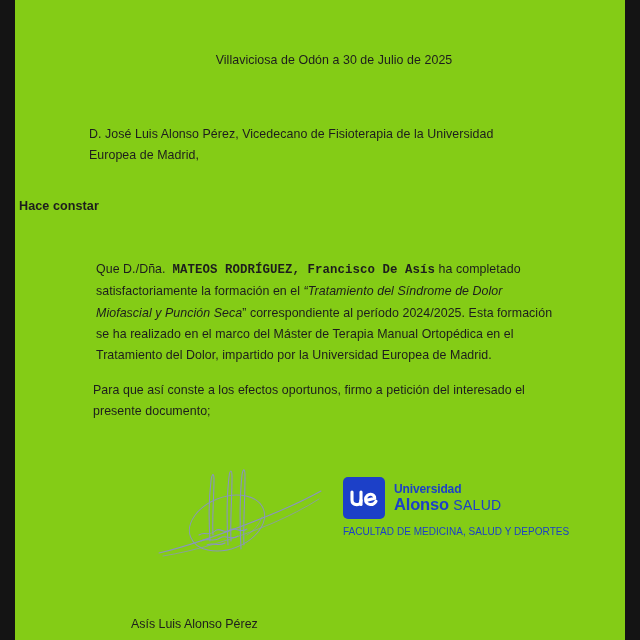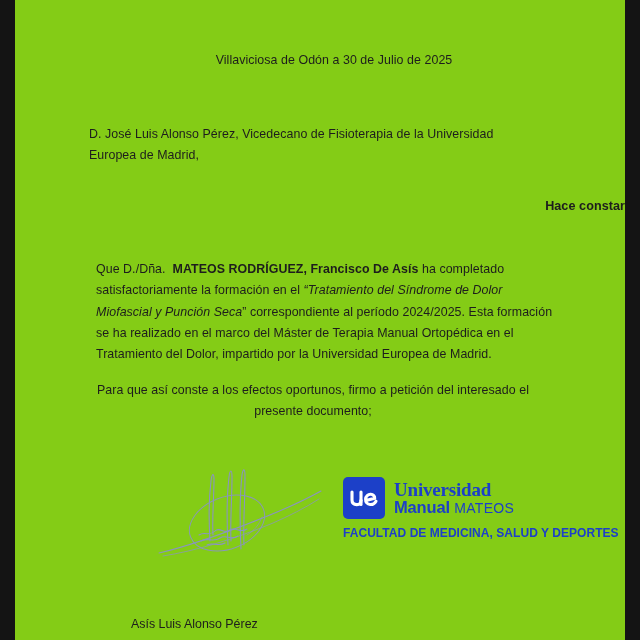--- a/index.html
+++ b/index.html
@@ -66,43 +66,42 @@
     top: 124px;
     width: 452px;
   }
 
   
   #hace-constar {
     position: absolute;
     left: 0;
     right: 0;
     top: 196px;
-    text-align: right;
+    text-align: left;
     font-weight: bold;
     font-size: 12.6px;
-    padding-left: 12px;
+    padding-left: 4px;
   }
 
   
   #body-paragraph {
     position: absolute;
     left: 81px;
     top: 259px;
     width: 462px;
   }
-  #body-paragraph .nm { font-weight: bold; }
+  #body-paragraph .nm { font-weight: bold; font-family: Liberation Mono, monospace; }
   #body-paragraph .ti { font-style: italic; }
 
   
   #closing-paragraph {
     position: absolute;
-    left: 68px;
+    left: 78px;
     top: 380px;
     width: 460px;
-    text-align: center;
   }
 
   
   #signature-block {
     position: absolute;
     left: 140px;
     top: 455px;
     width: 180px;
     height: 115px;
   }
@@ -131,40 +130,39 @@
   }
   .logo-mark svg { display: block; }
   .logo-words {
     margin-left: 9px;
     line-height: 1.04;
     white-space: nowrap;
   }
   .logo-line1 {
     color: #1c40c8;
     font-weight: bold;
-    font-size: 19px;
+    font-size: 12px;
     letter-spacing: -0.01em;
-    font-family: Liberation Serif, serif;
   }
   .logo-line2 {
     color: #1c40c8;
     font-size: 16.5px;
     letter-spacing: -0.01em;
   }
   .logo-line2 .eu { font-weight: bold; }
   .logo-line2 .md {
     font-weight: normal;
     font-size: 14px;
     letter-spacing: 0.02em;
   }
   .logo-tagline {
     margin-top: 7px;
     color: #1c40c8;
-    font-weight: bold;
-    font-size: 12px;
+    font-weight: normal;
+    font-size: 10px;
     letter-spacing: 0.004em;
     white-space: nowrap;
   }
 
   
   #signer-name {
     position: absolute;
     left: 116px;
     top: 617px;
     font-size: 12.4px;
@@ -225,21 +223,21 @@
               <path d="M3 3 L3 11 C3 14.3 5.4 15.6 7.8 15.6 C10.2 15.6 12 14.1 12 11.2 L12 3"></path>
               <path d="M12 11.2 L12 15.4"></path>
 
               <path d="M27 12.2 C25.7 14.6 23.4 15.7 21.2 15.5 C18.3 15.2 16.4 12.9 16.6 10.1
                        C16.8 7.2 19 5.1 21.8 5.3 C24.2 5.5 25.9 7.3 25.7 9.3 L17 11.4"></path>
             </g>
           </svg>
         </div>
         <div class="logo-words">
           <div class="logo-line1">Universidad</div>
-          <div class="logo-line2"><span class="eu">Manual</span> <span class="md">MATEOS</span></div>
+          <div class="logo-line2"><span class="eu">Alonso</span> <span class="md">SALUD</span></div>
         </div>
       </div>
       <div class="logo-tagline">FACULTAD DE MEDICINA, SALUD Y DEPORTES</div>
     </div>
 
     <div id="signer-name">Asís Luis Alonso Pérez</div>
 
   </div>
 </div>
 

